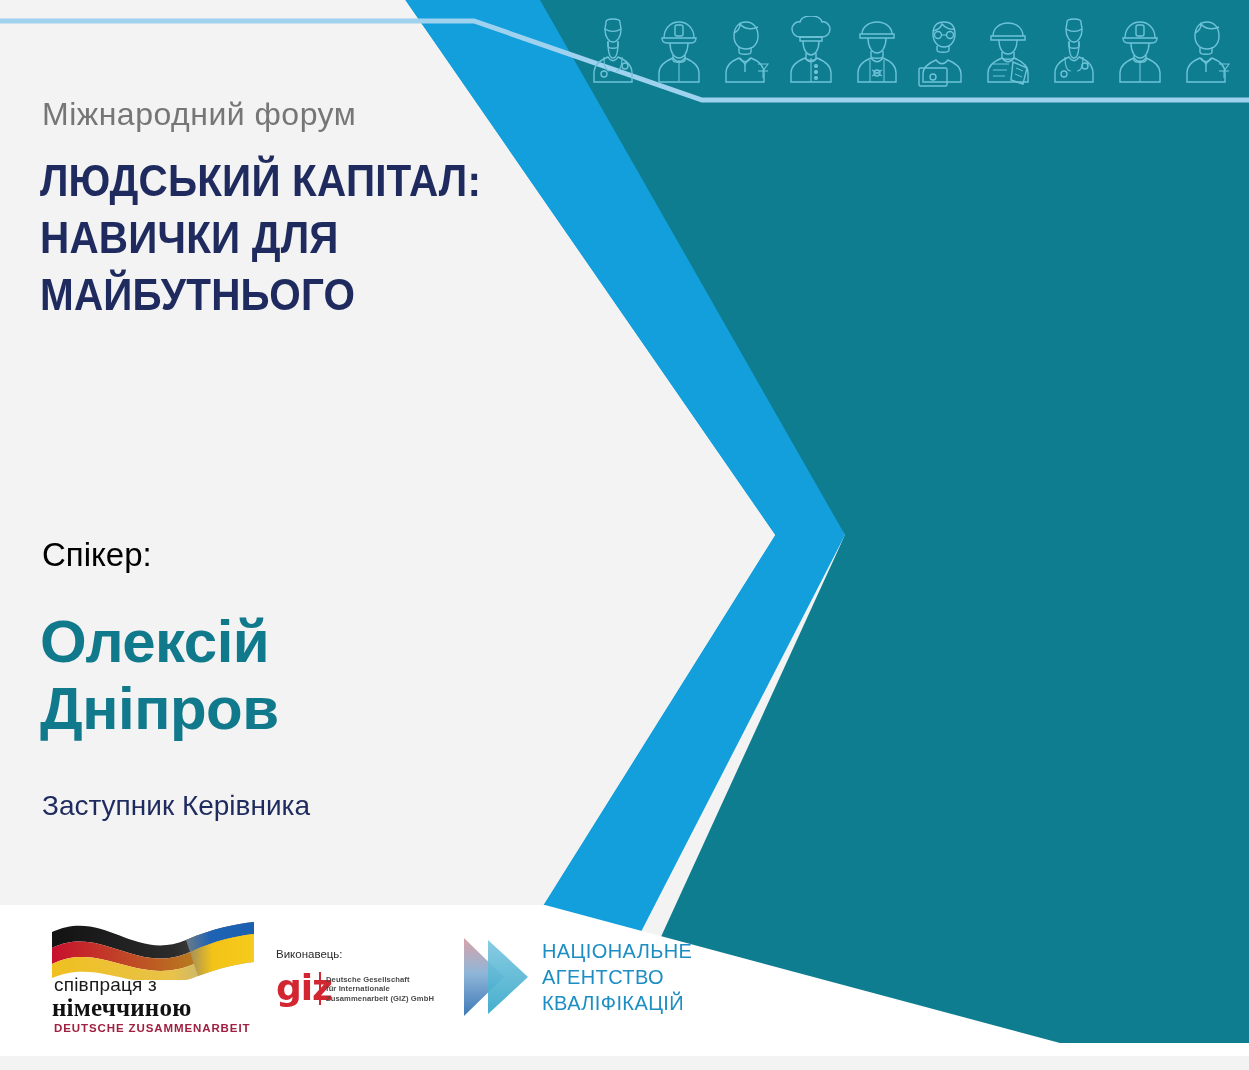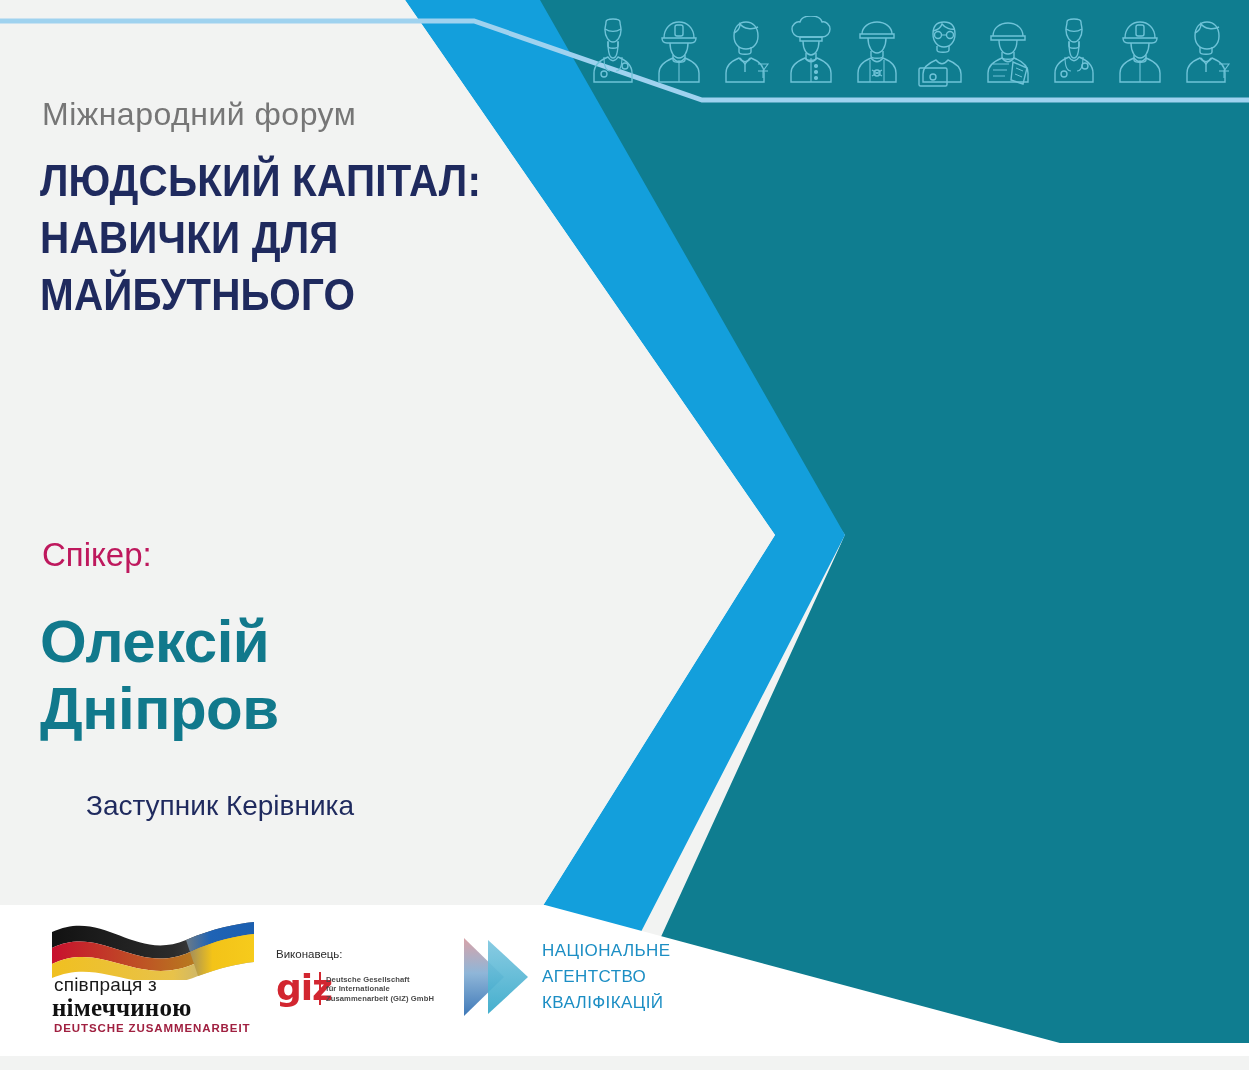--- a/index.html
+++ b/index.html
@@ -65,21 +65,21 @@
     letter-spacing:.2px;
     transform:scaleX(.92);
     transform-origin:left top;
   }
   #forum-title .tl{ display:block; white-space:nowrap; }
 
   #speaker-label{
     position:absolute;
     left:42px; top:536px;
     font-size:33px;
-    color:#be185d;
+    color:#000000;
     font-weight:400;
   }
 
   #speaker-name{
     position:absolute;
     left:40px; top:608px;
     width:520px;
     font-size:60px;
     line-height:1.12;
     font-weight:700;
@@ -90,21 +90,21 @@
 
   #speaker-role{
     position:absolute;
     left:42px; top:788px;
     width:540px;
     font-size:28px;
     line-height:1.30;
     color:#1f2a5e;
     font-weight:400;
   }
-  #speaker-role .rl{ display:block; white-space:nowrap;margin-left:44px; }
+  #speaker-role .rl{ display:block; white-space:nowrap; }
 
   
   #footer{
     position:absolute;
     left:0; bottom:0;
     width:1249px; height:150px;
   }
 
   .logo{ position:absolute; }
 
@@ -152,21 +152,21 @@
     color:#4a4a4a; font-weight:700; letter-spacing:.1px;
   }
   #logo-giz .giz-tag span{ display:block; white-space:nowrap; }
 
   
   #logo-nqa{ left:462px; top:932px; width:230px; height:100px; }
   #logo-nqa .nqa-mark{ position:absolute; left:0; top:2px; width:72px; height:86px; }
   #logo-nqa .nqa-mark svg{ width:100%; height:100%; display:block; }
   #logo-nqa .nqa-text{
     position:absolute; left:80px; top:6px;
-    font-size:17px; line-height:26px;
+    font-size:20px; line-height:26px;
     color:#1c8ec4; font-weight:400; letter-spacing:.4px;
   }
   #logo-nqa .nqa-text span{ display:block; white-space:nowrap; }
 </style>
 </head>
 <body>
 
 <div id="banner">
 
   <svg id="bg" viewBox="0 0 1249 1070" preserveAspectRatio="none">

